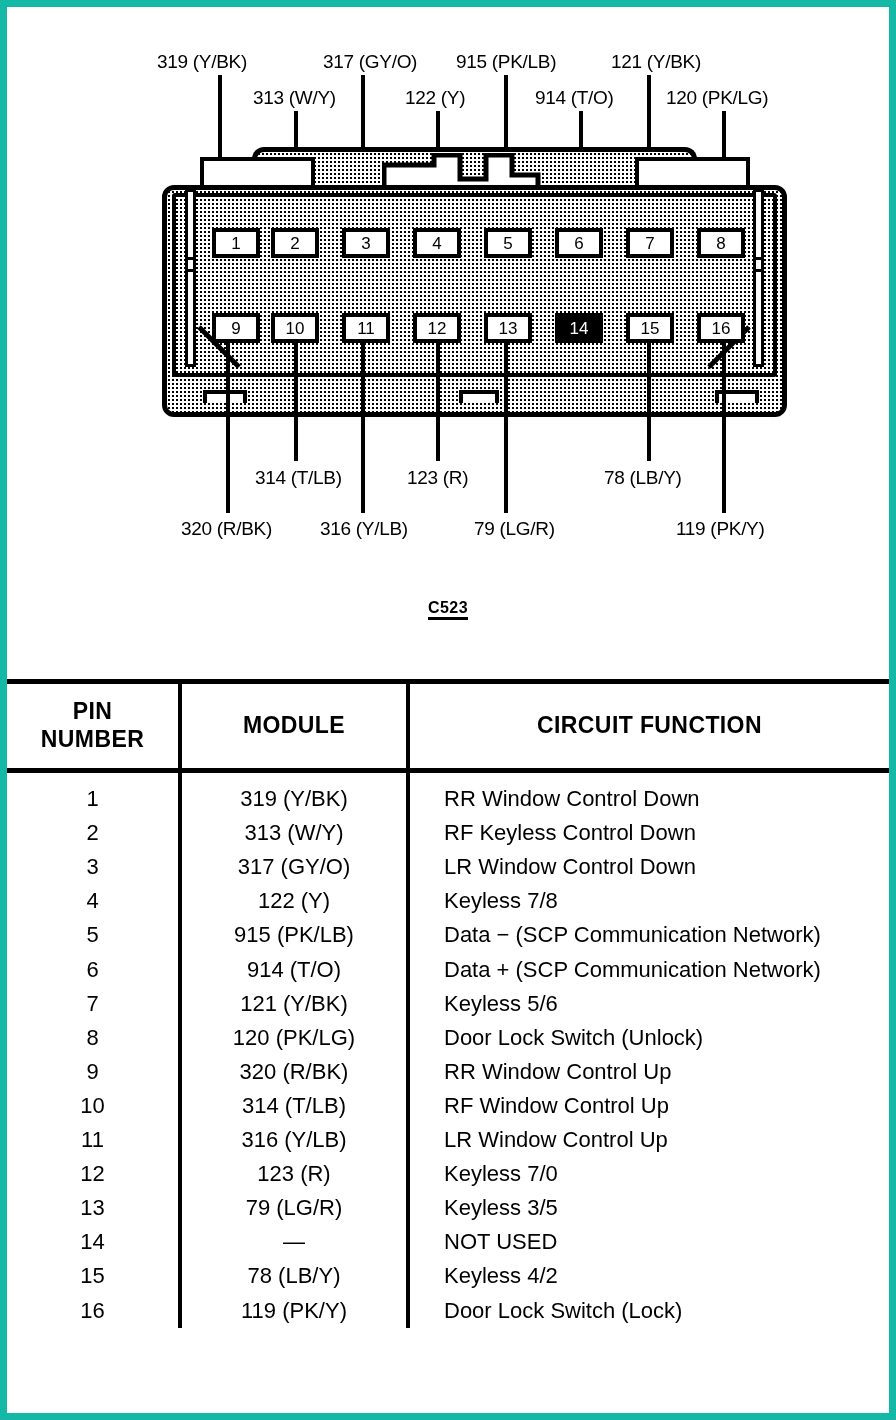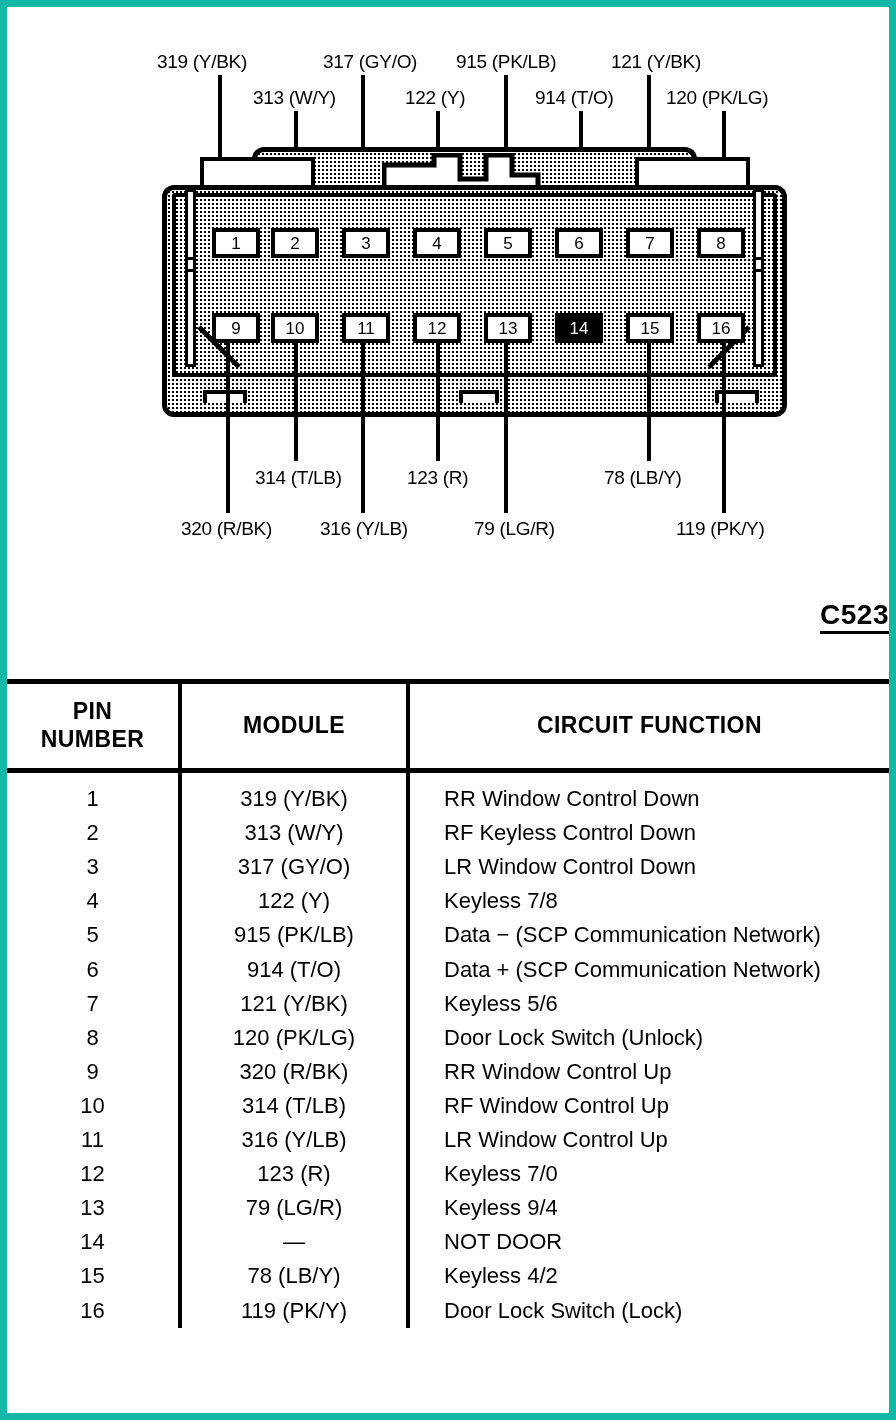--- a/index.html
+++ b/index.html
@@ -52,21 +52,21 @@
   
   .foot{position:absolute;height:13px;border:4px solid #000;border-bottom:none;box-sizing:border-box;background:#fff;}
 
   
   .pin{position:absolute;width:48px;height:30px;border:4px solid #000;box-sizing:border-box;
        background:#fff;display:flex;align-items:center;justify-content:center;
        font-size:17px;font-weight:400;line-height:1;}
   .pin.used-none{background:#000;color:#fff;}
 
   
-  .cap-id{position:absolute;width:100%;text-align:right;font-size:28px;font-weight:bold;
+  .cap-id{position:absolute;width:100%;text-align:center;font-size:16px;font-weight:bold;
           top:592px;letter-spacing:.5px;}
   .cap-id span{border-bottom:3px solid #000;padding-bottom:1px;}
   .cap-name{position:absolute;width:100%;text-align:center;font-size:22px;font-weight:bold;
             top:637px;letter-spacing:.5px;}
 
   
   .tbl{position:absolute;left:0;right:0;top:672px;bottom:0;border-top:5px solid #000;}
   table{border-collapse:collapse;width:100%;table-layout:fixed;}
   col.c1{width:173px;} col.c2{width:228px;} col.c3{width:auto;}
   th,td{border-right:4px solid #000;padding:0;vertical-align:middle;}
@@ -250,26 +250,26 @@
             <td class="func">LR Window Control Up</td>
           </tr>
           <tr>
             <td class="pinno">12</td>
             <td class="circ">123 (R)</td>
             <td class="func">Keyless 7/0</td>
           </tr>
           <tr>
             <td class="pinno">13</td>
             <td class="circ">79 (LG/R)</td>
-            <td class="func">Keyless 9/4</td>
+            <td class="func">Keyless 3/5</td>
           </tr>
           <tr>
             <td class="pinno">14</td>
             <td class="circ">—</td>
-            <td class="func">NOT DOOR</td>
+            <td class="func">NOT USED</td>
           </tr>
           <tr>
             <td class="pinno">15</td>
             <td class="circ">78 (LB/Y)</td>
             <td class="func">Keyless 4/2</td>
           </tr>
           <tr>
             <td class="pinno">16</td>
             <td class="circ">119 (PK/Y)</td>
             <td class="func">Door Lock Switch (Lock)</td>

